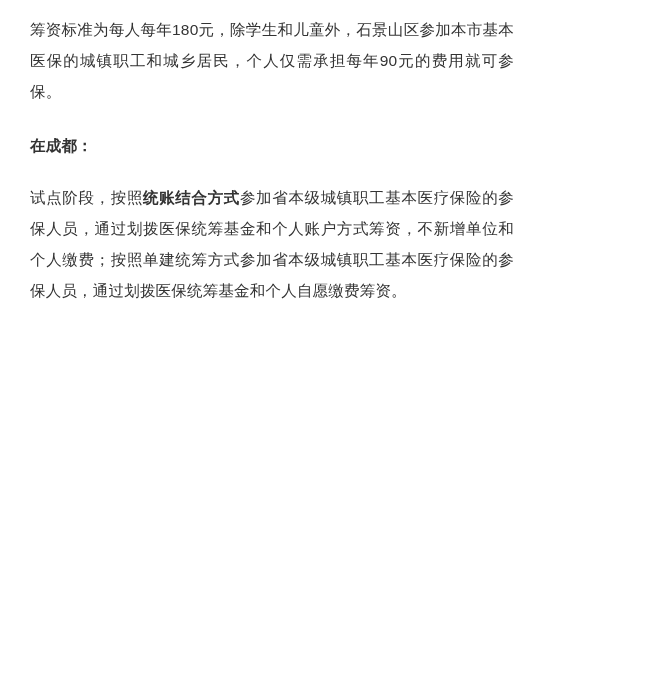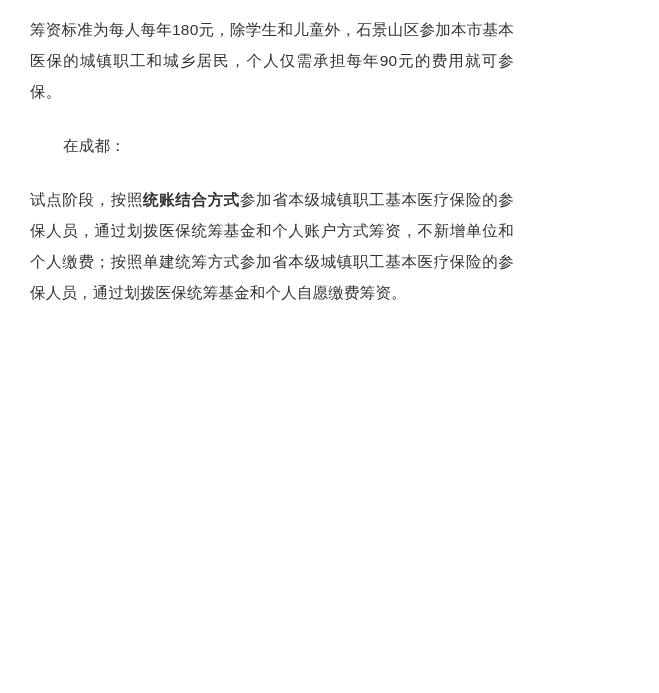--- a/index.html
+++ b/index.html
@@ -23,25 +23,25 @@
     font-size: 15.5px;
     line-height: 31px;
     color: #333333;
     margin: 0 0 23px 0;
     text-align: justify;
     letter-spacing: 0.2px;
     word-break: break-all;
   }
   .para:last-child {
     margin-bottom: 8px;
+    font-family: Liberation Mono, monospace;
   }
   .para.heading {
-    font-weight: normal;
+    font-weight: bold;
     margin-bottom: 23px;
-    margin-left: 33px;
   }
   .bold {
     font-weight: bold;
   }
 </style>
 </head>
 <body>
 
 <div class="article">
   <p class="para"><span>筹资标准为每人每年180元，除学生和儿童外，石景山区参加本市基本医保的城镇职工和城乡居民，个人仅需承担每年90元的费用就可参保。</span></p>

